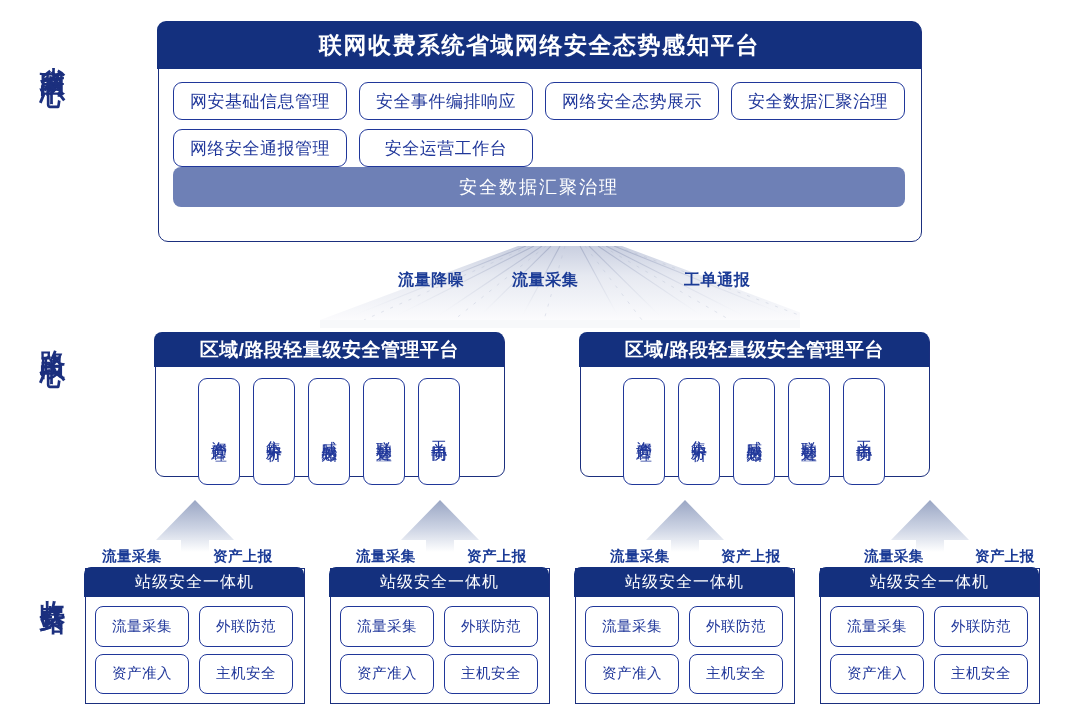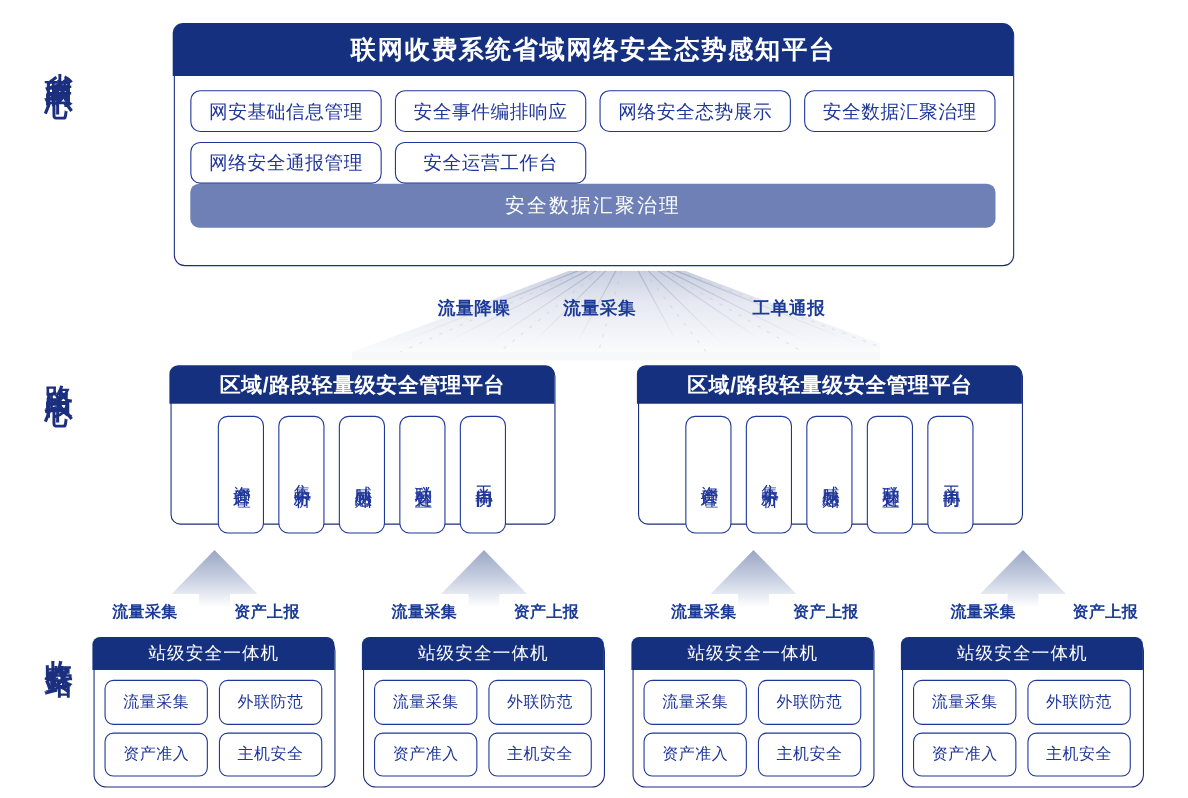--- a/index.html
+++ b/index.html
@@ -133,22 +133,22 @@
 
   
   .st-flow{
     position:absolute;top:547px;
     font-size:14.5px;font-weight:bold;color:#1b3b96;
     white-space:nowrap;letter-spacing:.4px;
   }
 
   
   .station{
-    top:580px;width:220px;height:136px;
-    border:1.6px solid #1b2f7e;border-radius:12px;background:#fff;
+    top:568px;width:220px;height:136px;
+    border:1.6px solid #1b2f7e;border-radius:0;background:#fff;
   }
   .station-title{
     position:absolute;left:-1.6px;top:-1.6px;width:220px;height:30px;
     background:#14307e;border-radius:7px 7px 0 0;
     color:#fff;font-size:16px;letter-spacing:1px;
     display:flex;align-items:center;justify-content:center;
   }
   .station-body{
     position:absolute;left:0;top:30px;width:216px;height:102px;
     padding:7px 9px;box-sizing:border-box;

